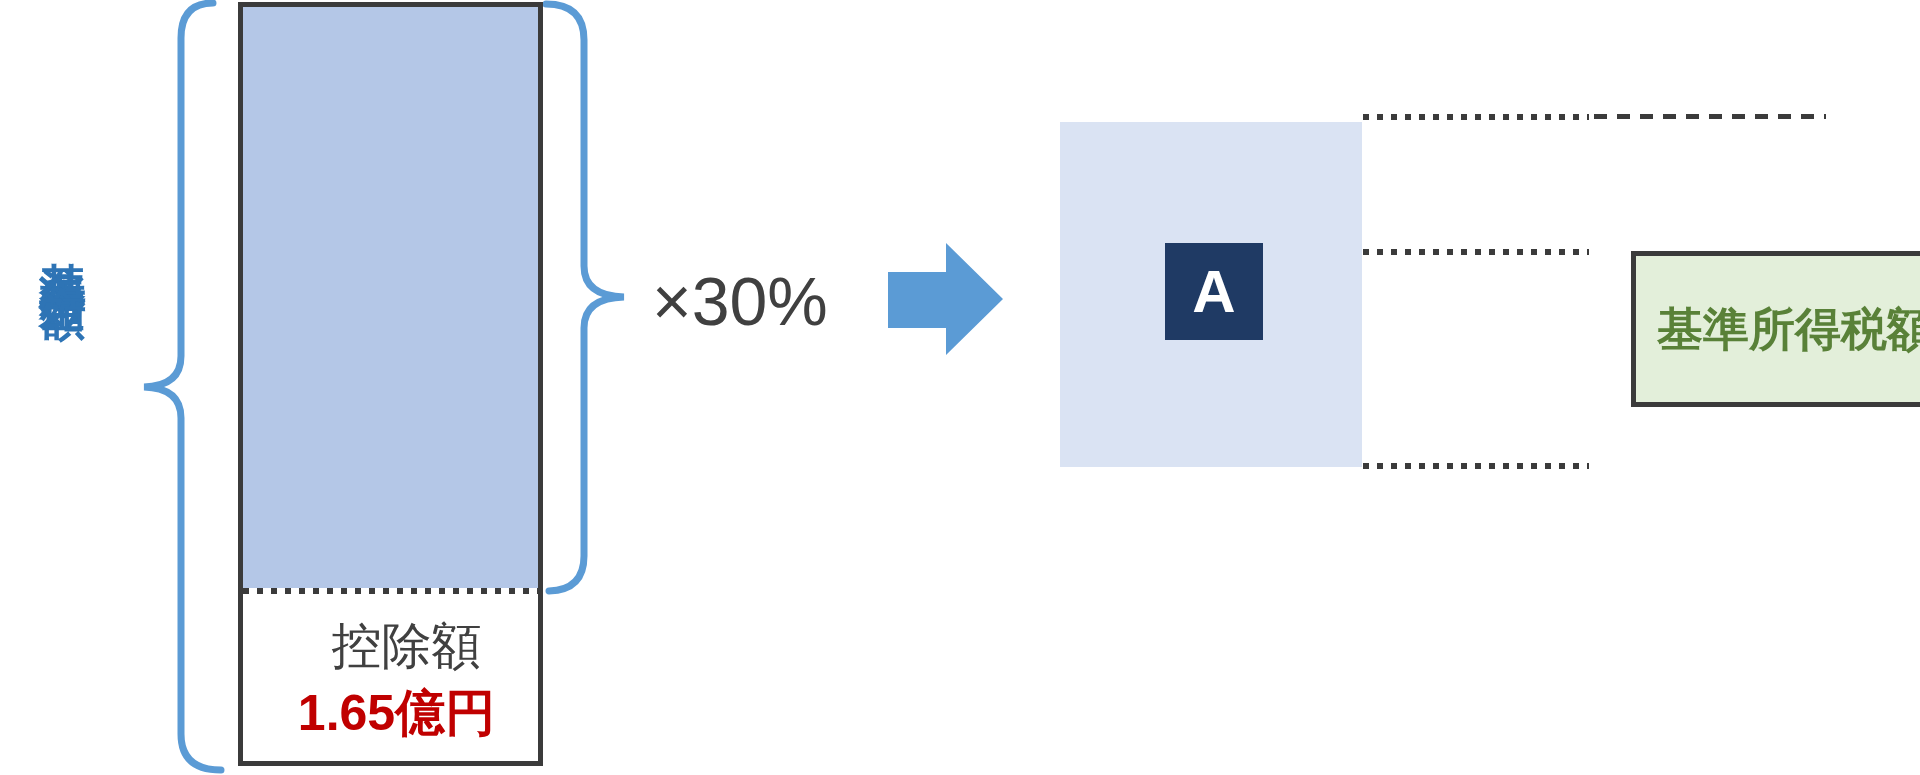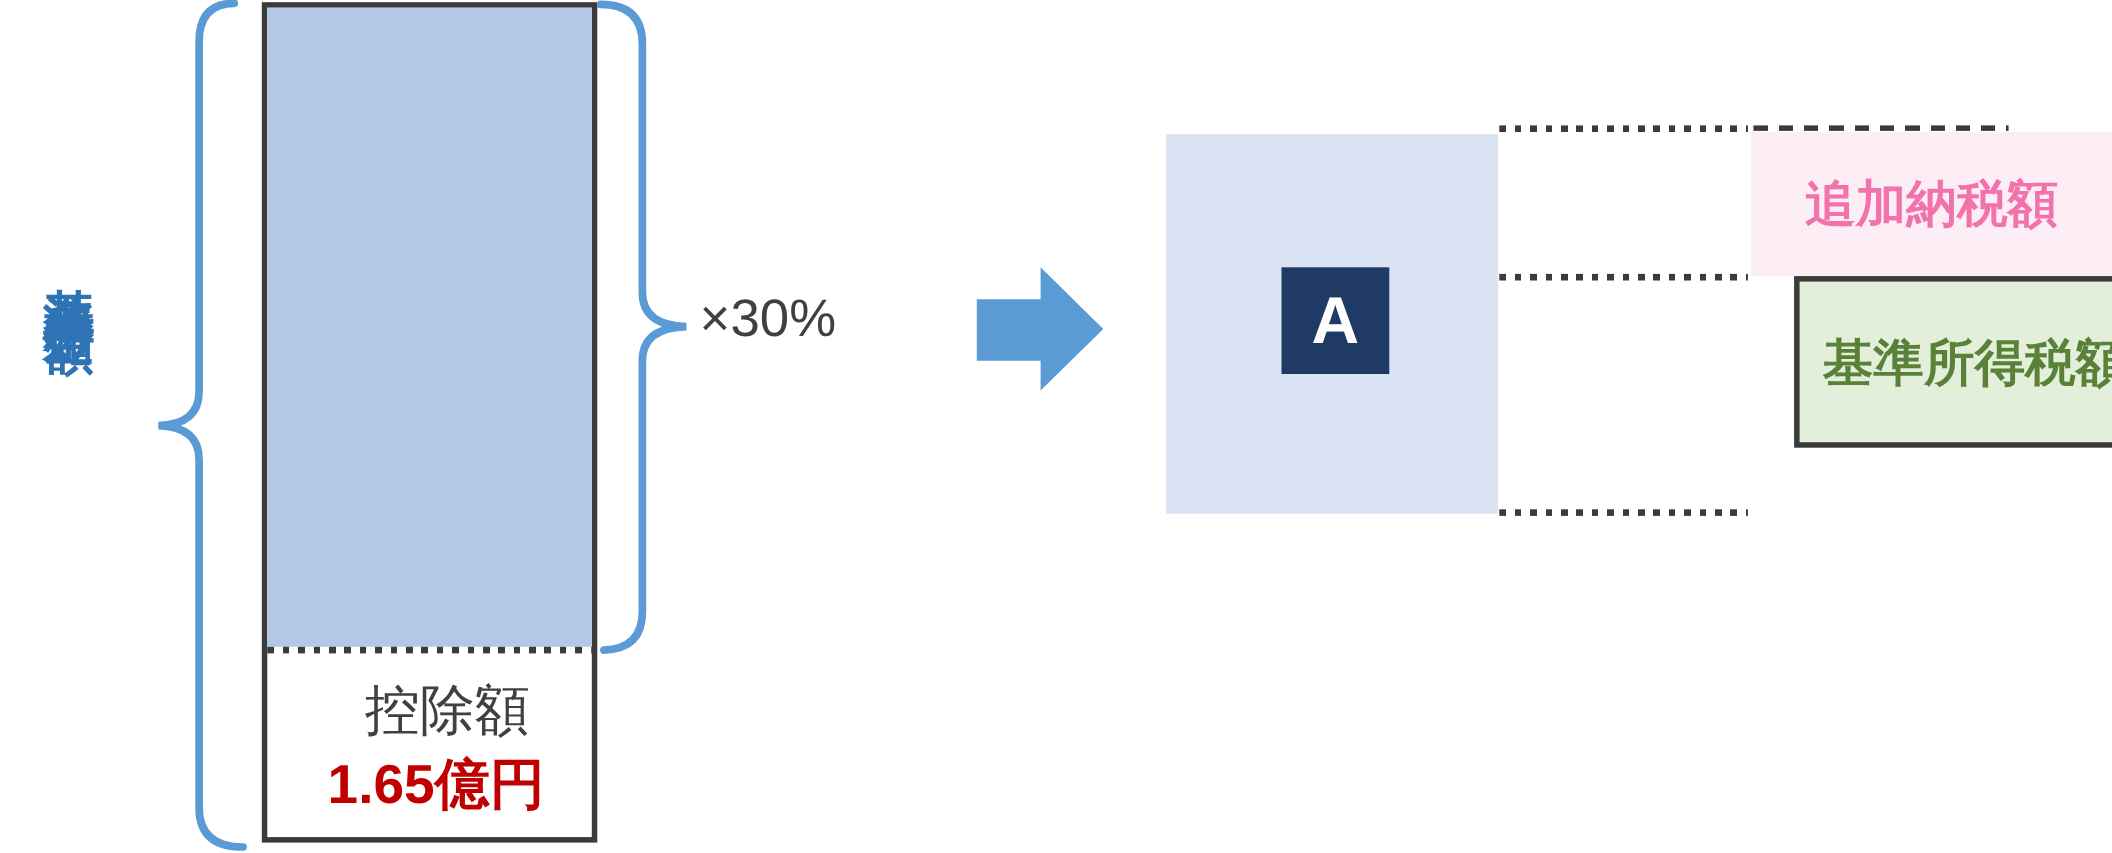--- a/index.html
+++ b/index.html
@@ -50,22 +50,22 @@
   .deduction-label{
     position:absolute;left:0;right:0;top:606px;text-align:center;
     font-size:50px;color:var(--dark-gray);margin-left:32px;
   }
   .deduction-amount{
     position:absolute;left:0;right:0;top:673px;text-align:center;
     font-size:50px;font-weight:700;color:var(--red);padding-left:12px;
   }
 
   .multiplier{
-    position:absolute;left:636px;top:262px;width:210px;
-    font-size:48px;color:var(--dark-gray);white-space:nowrap;
+    position:absolute;left:652px;top:262px;width:210px;
+    font-size:68px;color:var(--dark-gray);white-space:nowrap;
   }
 
   .tax-square{
     position:absolute;left:1060px;top:122px;width:302px;height:345px;
     background:var(--square-fill-blue);
   }
   .a-badge{
     position:absolute;left:105px;top:121px;width:98px;height:97px;
     background:var(--navy);display:flex;align-items:center;justify-content:center;
     color:#ffffff;font-size:60px;font-weight:700;
@@ -119,22 +119,19 @@
 
   <div class="tax-square">
     <div class="a-badge">A</div>
   </div>
 
   <div class="connector top dotted-h"></div>
   <div class="connector mid dotted-h"></div>
   <div class="connector bot dotted-h"></div>
   <div class="dashed-h"></div>
 
-  <div class="additional-tax-box">
-    <span>追加納税額</span>
-  </div>
 
   <div class="base-tax-box">
     <span>基準所得</span>
     <span>税額</span>
   </div>
 
 </div>
 
 </body></html>

